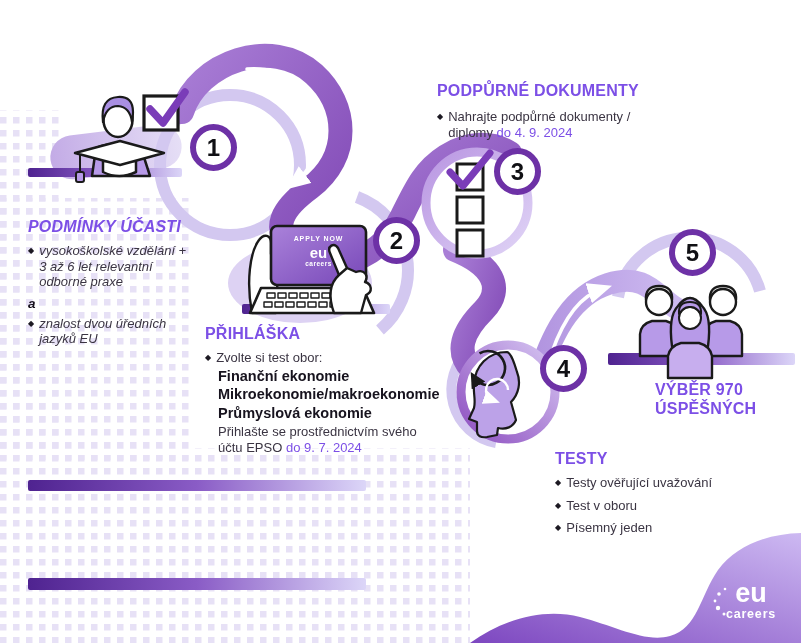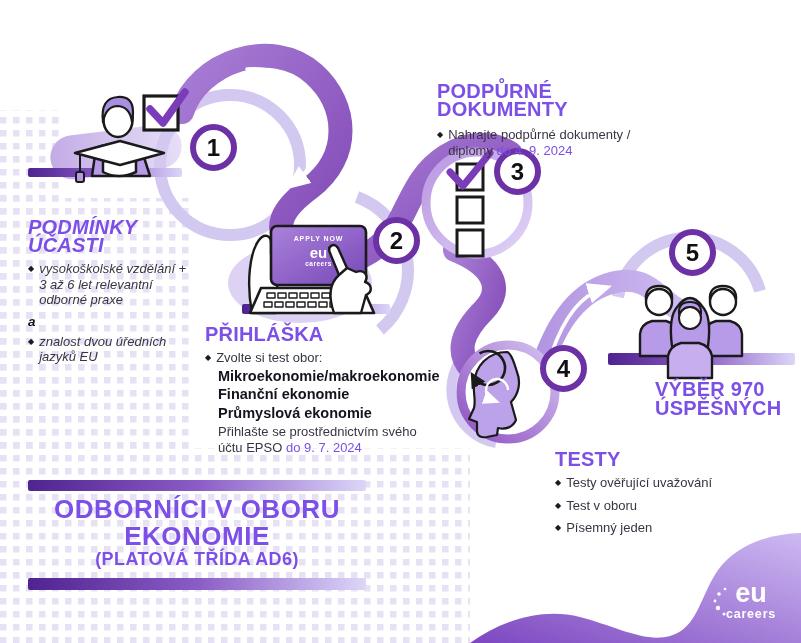--- a/index.html
+++ b/index.html
@@ -2,21 +2,21 @@
 <html><head>
 <meta charset="utf-8">
 <style>
   html,body{margin:0;padding:0;background:#888;}
   .stage{
     position:relative;width:801px;height:643px;background:#ffffff;overflow:hidden;
     font-family:"Liberation Sans","DejaVu Sans",sans-serif;margin:0 auto;
   }
   .art{position:absolute;left:0;top:0;width:801px;height:643px;}
   .abs{position:absolute;}
-  .h{font-weight:bold;color:#7c4fe6;font-size:20px;letter-spacing:.2px;line-height:18px;}
+  .h{font-weight:bold;color:#7c4fe6;font-size:16px;letter-spacing:.2px;line-height:18px;}
   .body-t{font-size:13px;line-height:15.5px;color:#3a3442;}
   .brow{display:flex;gap:5px;margin-top:7px;}
   .dia{flex:none;font-size:8px;line-height:15.5px;color:#1c1922;}
   .opt{font-weight:bold;color:#17131e;font-size:14.5px;line-height:16.5px;margin:2px 0 0 13px;}
   .date{font-weight:normal;color:#7c4fe6;}
   .conn{font-weight:bold;font-size:13.5px;color:#17131e;margin-top:6px;}
   .num-circle{
     position:absolute;width:47px;height:47px;border-radius:50%;background:#fff;
     border:6px solid #6d31a6;box-sizing:border-box;display:flex;align-items:center;
     justify-content:center;font-size:24px;font-weight:bold;color:#101014;
@@ -204,22 +204,22 @@
       <span class="body-t" style="width:140px;">znalost dvou úředních jazyků EU</span>
     </div>
   </div>
 
   <div class="abs" style="left:205px;top:325px;width:260px;">
     <div class="h">PŘIHLÁŠKA</div>
     <div class="brow">
       <span class="dia">◆</span>
       <span class="body-t">Zvolte si test obor:</span>
     </div>
+    <div class="opt">Finanční ekonomie</div>
     <div class="opt">Mikroekonomie/makroekonomie</div>
-    <div class="opt">Finanční ekonomie</div>
     <div class="opt">Průmyslová ekonomie</div>
     <div class="body-t" style="margin:3px 0 0 13px;width:215px;">
       <span>Přihlašte se prostřednictvím svého účtu EPSO </span><span class="date">do 9. 7. 2024</span>
     </div>
   </div>
 
   <div class="abs" style="left:437px;top:82px;width:230px;">
     <div class="h">PODPŮRNÉ DOKUMENTY</div>
     <div class="brow" style="margin-top:9px;">
       <span class="dia">◆</span>
@@ -246,24 +246,19 @@
   <div class="abs" style="left:611px;top:380px;width:190px;">
     <div class="h s5h">VÝBĚR 970 ÚSPĚŠNÝCH</div>
   </div>
 
   <div class="abs screen-text" style="left:271px;top:226px;">
     <div class="apply">APPLY NOW</div>
     <div class="scr-eu">eu</div>
     <div class="scr-careers">careers</div>
   </div>
 
-  <div class="abs title-block" style="left:28px;top:495px;">
-    <div class="title-l1">ODBORNÍCI V OBORU</div>
-    <div class="title-l2">EKONOMIE</div>
-    <div class="title-l3">(PLATOVÁ TŘÍDA AD6)</div>
-  </div>
 
   <div class="abs footer-logo" style="left:714px;top:580px;">
     <div class="f-eu">eu</div>
     <div class="f-careers">careers</div>
   </div>
 
 </div>
 
 </body></html>

